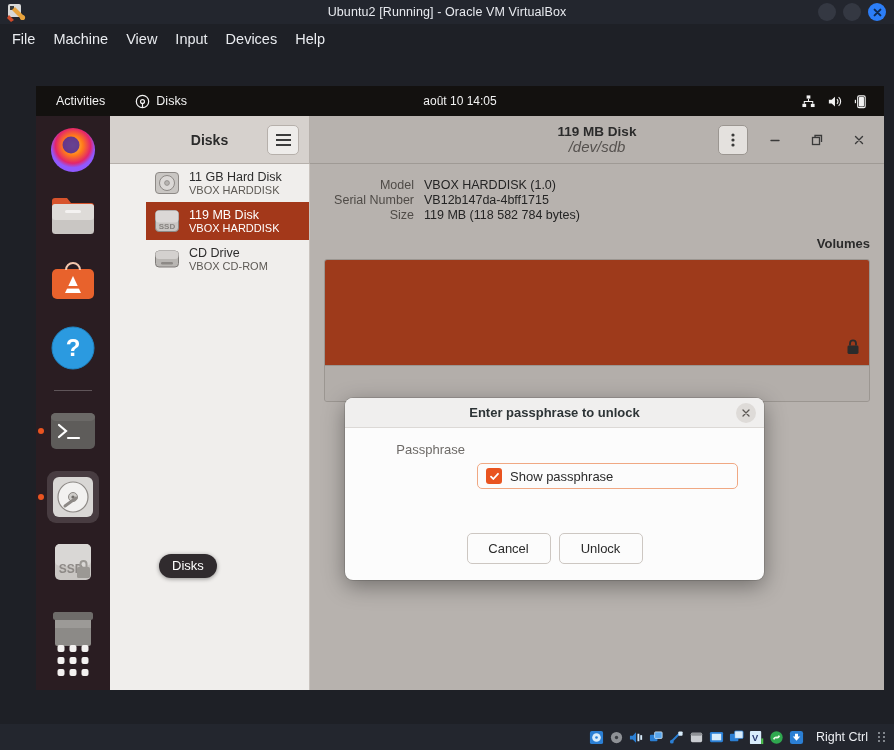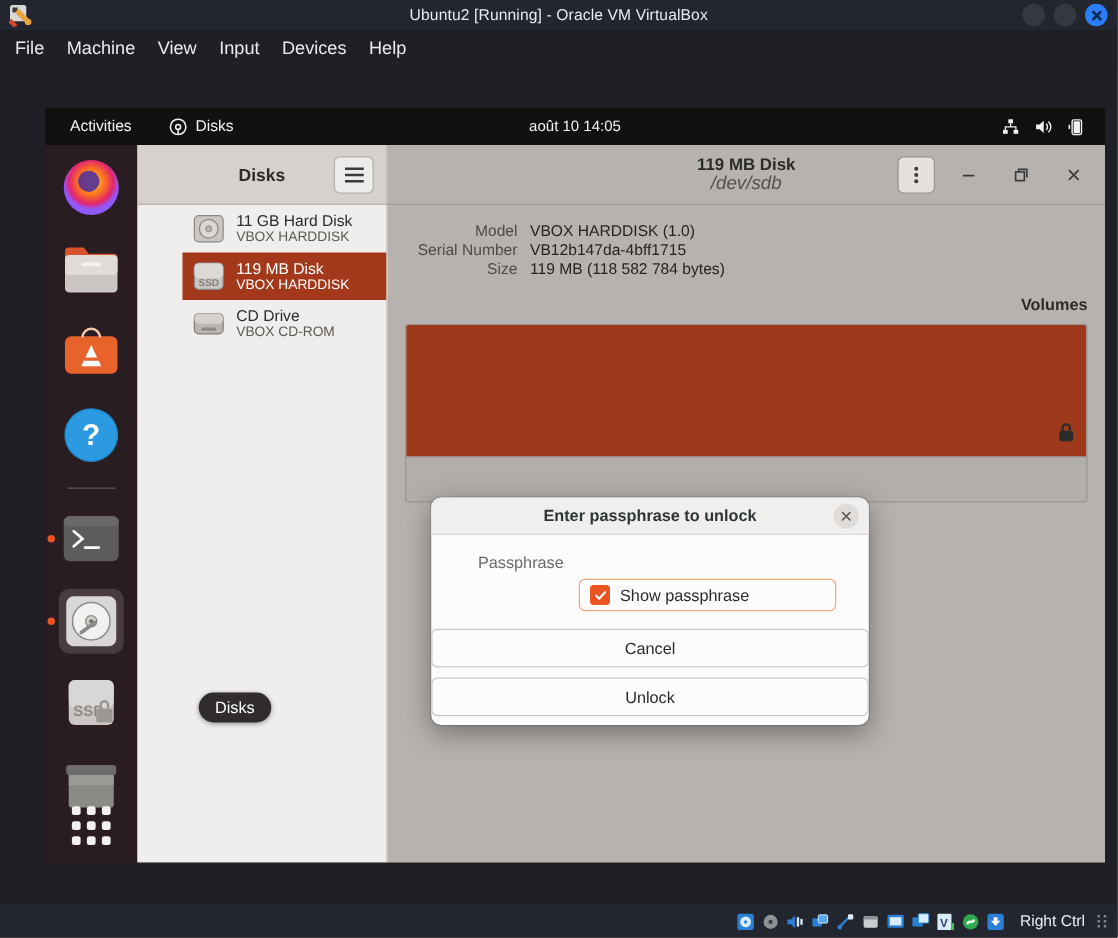--- a/index.html
+++ b/index.html
@@ -183,40 +183,40 @@
   }
   #volume-bar .lock { position: absolute; right: 9px; bottom: 6px; }
   #volume-toolbar { height: 36px; background: #b3aeaa; border-top: 1px solid #9b9691; }
   #volume-detail {
     margin-top: 10px; font-size: 12.5px; color: #242424;
   }
 
   
   #dialog {
     position: absolute; left: 309px; top: 312px;
-    width: 350px; height: 182px;
+    width: 419px; height: 182px;
     background: #fcfcfc;
     border-radius: 8px;
     box-shadow: 0 6px 22px rgba(0,0,0,.38), 0 0 0 1px rgba(0,0,0,.12);
     z-index: 30; overflow: hidden;
     display: flex; flex-direction: column;
   }
   #dialog-header {
     height: 30px; background: #f0efee; border-bottom: 1px solid #dcd9d6;
     display: flex; align-items: center; justify-content: center; position: relative;
     flex: none;
   }
   #dialog-title { font-size: 13px; font-weight: bold; color: #2d3436; }
   #dialog-close {
     position: absolute; right: 8px; top: 5px;
     width: 20px; height: 20px; border-radius: 50%;
     background: #dedbd8; color: #5b5754;
     display: flex; align-items: center; justify-content: center; font-size: 12px;
   }
-  #dialog-body { flex: 1; padding: 14px 26px 0 26px; }
+  #dialog-body { flex: 1; padding: 14px 26px 0 40px; }
   .field-row { display: flex; align-items: center; }
   .field-label {
     width: 92px; text-align: right; padding-right: 12px;
     font-size: 13px; color: #6d6a67; flex: none;
   }
   #passphrase-input {
     flex: 1; height: 31px; border: 1px solid #cdc7c2; border-radius: 5px;
     background: #fff; padding: 0 9px; font-size: 13px; color: #1b1b1b;
     font-family: "Liberation Sans", sans-serif; outline: none;
   }
@@ -228,21 +228,20 @@
     background: transparent;
   }
   .checkbox {
     width: 16px; height: 16px; border-radius: 3px; background: #e95420;
     display: flex; align-items: center; justify-content: center; flex: none;
   }
   #show-pass-label { font-size: 13px; color: #2b2b2b; }
   #dialog-actions {
     display: flex; justify-content: center; gap: 8px;
     padding: 14px 0 16px;
-    flex-direction: column;
   }
   .dlg-btn {
     min-width: 84px; height: 31px; border: 1px solid #cdc7c2; border-radius: 5px;
     background: #fcfcfc; font-size: 13px; color: #2b2b2b;
     display: flex; align-items: center; justify-content: center;
     font-family: "Liberation Sans", sans-serif;
   }
 
   
   #vbox-statusbar {

